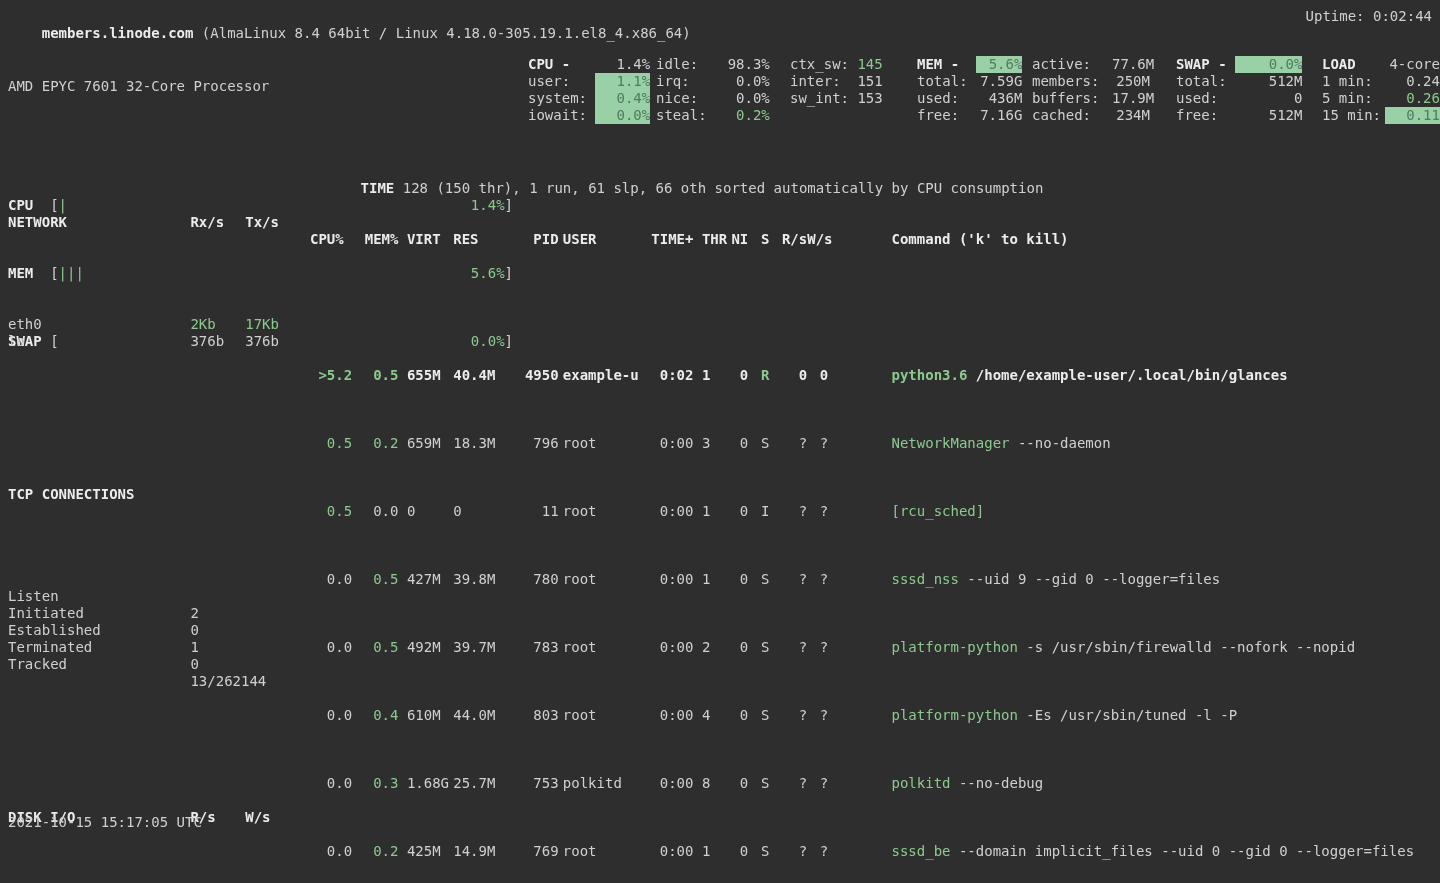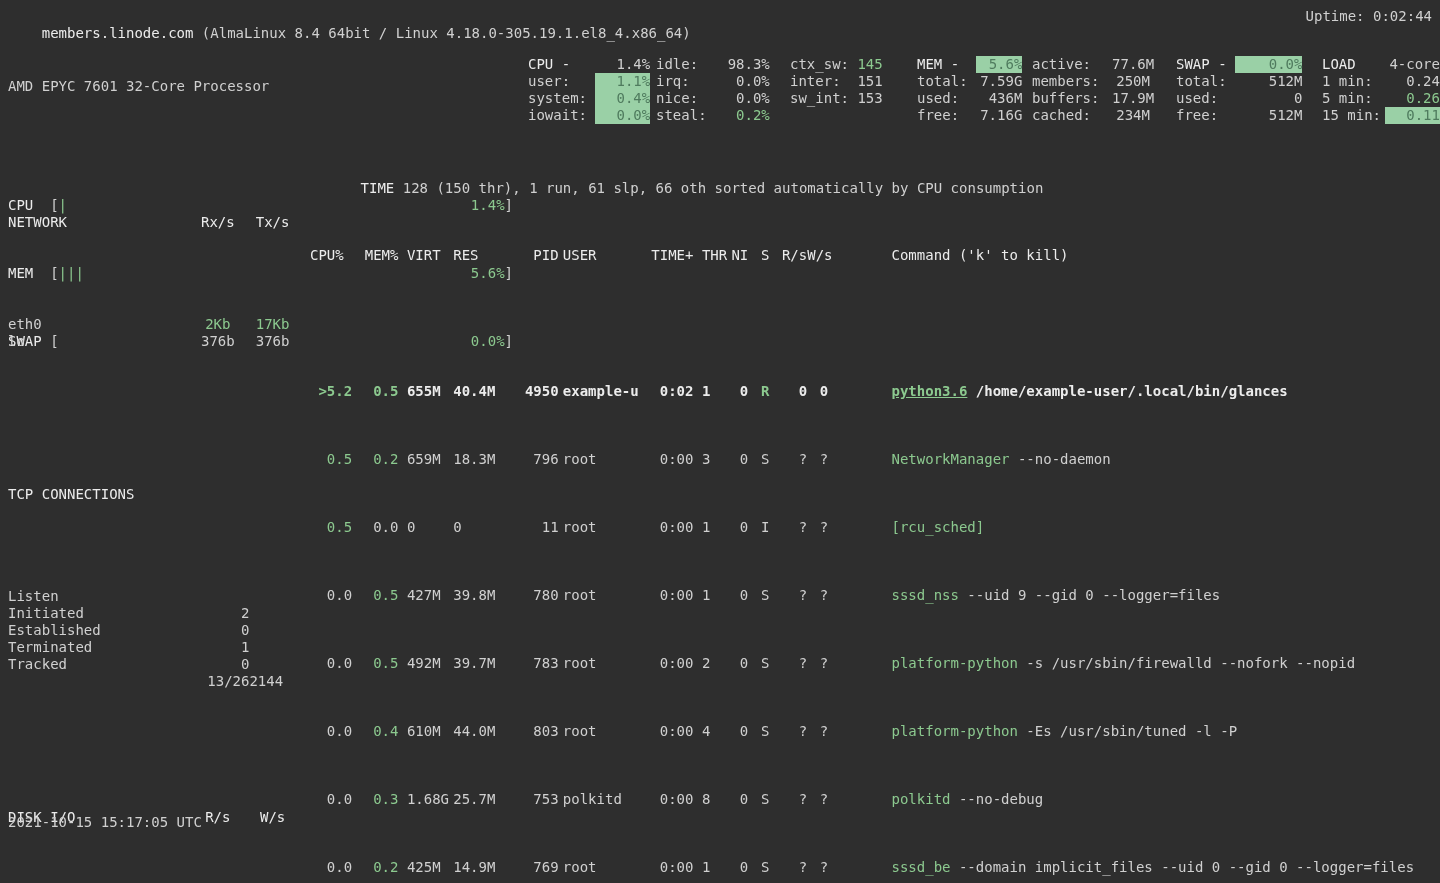--- a/index.html
+++ b/index.html
@@ -3,21 +3,21 @@
 <meta charset="utf-8">
 <style>
   :root{
     --bg:#2e2e2e; --fg:#d0d0d0; --bright:#ececec;
     --green:#8cc98f; --hlbg:#9ad0a6; --hlfg:#4f7b5e;
   }
   *{box-sizing:border-box;margin:0;padding:0}
   body{background:#1a1a1a;font-family:"DejaVu Sans Mono",monospace}
   .screen{position:relative;width:1440px;height:883px;background:var(--bg);
     color:var(--fg);font:14px/17px "DejaVu Sans Mono",monospace;overflow:hidden;white-space:pre}
-  .b{font-weight:400;color:var(--bright)}
+  .b{font-weight:700;color:var(--bright)}
   .g{color:var(--green)}
   
   .hdrline{position:absolute;left:8px;top:8px;width:1424px}
   .uptime{position:absolute;right:0;top:0}
   
   .quicklook{position:absolute;left:8px;top:44px;width:505px}
   .qrow{display:flex;height:17px}
   .ql{display:inline-block;width:5ch}
   .qbar{flex:1;display:flex;justify-content:space-between}
   
@@ -30,41 +30,41 @@
   #b-cpu2{left:656px}  #b-cpu2 .l{width:7ch}
   #b-cpu3{left:790px}  #b-cpu3 .l{width:7.5ch} #b-cpu3 .v{width:3.5ch}
   #b-mem1{left:917px}  #b-mem1 .l{width:7ch}  #b-mem1 .v{width:5.5ch}
   #b-mem2{left:1032px} #b-mem2 .l{width:9.5ch} #b-mem2 .v{width:4.5ch}
   #b-swap{left:1176px} #b-swap .l{width:7ch}  #b-swap .v{width:8ch}
   #b-load{left:1322px} #b-load .l{width:7.5ch} #b-load .v{width:6.5ch}
   
   .sidebar{position:absolute;left:8px;top:129px;width:292px}
   .sect{margin-bottom:17px}
   .srow{display:grid;grid-template-columns:1fr 6.5ch 6.5ch;height:17px}
-  .sv{text-align:center;white-space:pre}
+  .sv{text-align:left;white-space:pre}
   .sect.one .c2{grid-column:2/4}
   
   .proc{position:absolute;left:310px;top:129px;width:1130px}
   .tline{height:17px}
   .prow{display:grid;height:17px;overflow:hidden;
     grid-template-columns:5ch 5.5ch 6.5ch 6ch 6.5ch 10.5ch 5.5ch 3ch 3.5ch 2.5ch 4.5ch 2.5ch 1fr}
-  .phead{margin-top:16px;font-weight:400;color:var(--bright)}
+  .phead{margin-top:0;font-weight:700;color:var(--bright)}
   .c-cpu,.c-mem,.c-pid,.c-time,.c-ni,.c-rs,.c-ws{text-align:right;white-space:pre}
   .c-virt{padding-left:1ch}
   .c-user{padding-left:0.5ch}
   .c-thr{padding-left:1ch}
   .c-s{padding-left:1.5ch}
   .c-cmd{padding-left:7.5ch;overflow:hidden;white-space:pre}
   .h-cpu span{display:inline-block;width:5.5ch;border-bottom:1px solid var(--bright)}
   .prow.cg .c-cpu{color:var(--green)}
   .prow.mg .c-mem{color:var(--green)}
   .prow.sg .c-s{color:var(--green)}
   .prow.bold{font-weight:700;color:var(--bright)}
   .nm{color:var(--green)}
-  .prow.sel .nm{text-decoration:underline}
+  .prow.sel .nm{}
   
   .footer{position:absolute;left:8px;top:814px}
 </style>
 </head>
 <body>
 
 <div class="screen">
 
   
   <div class="hdrline">

